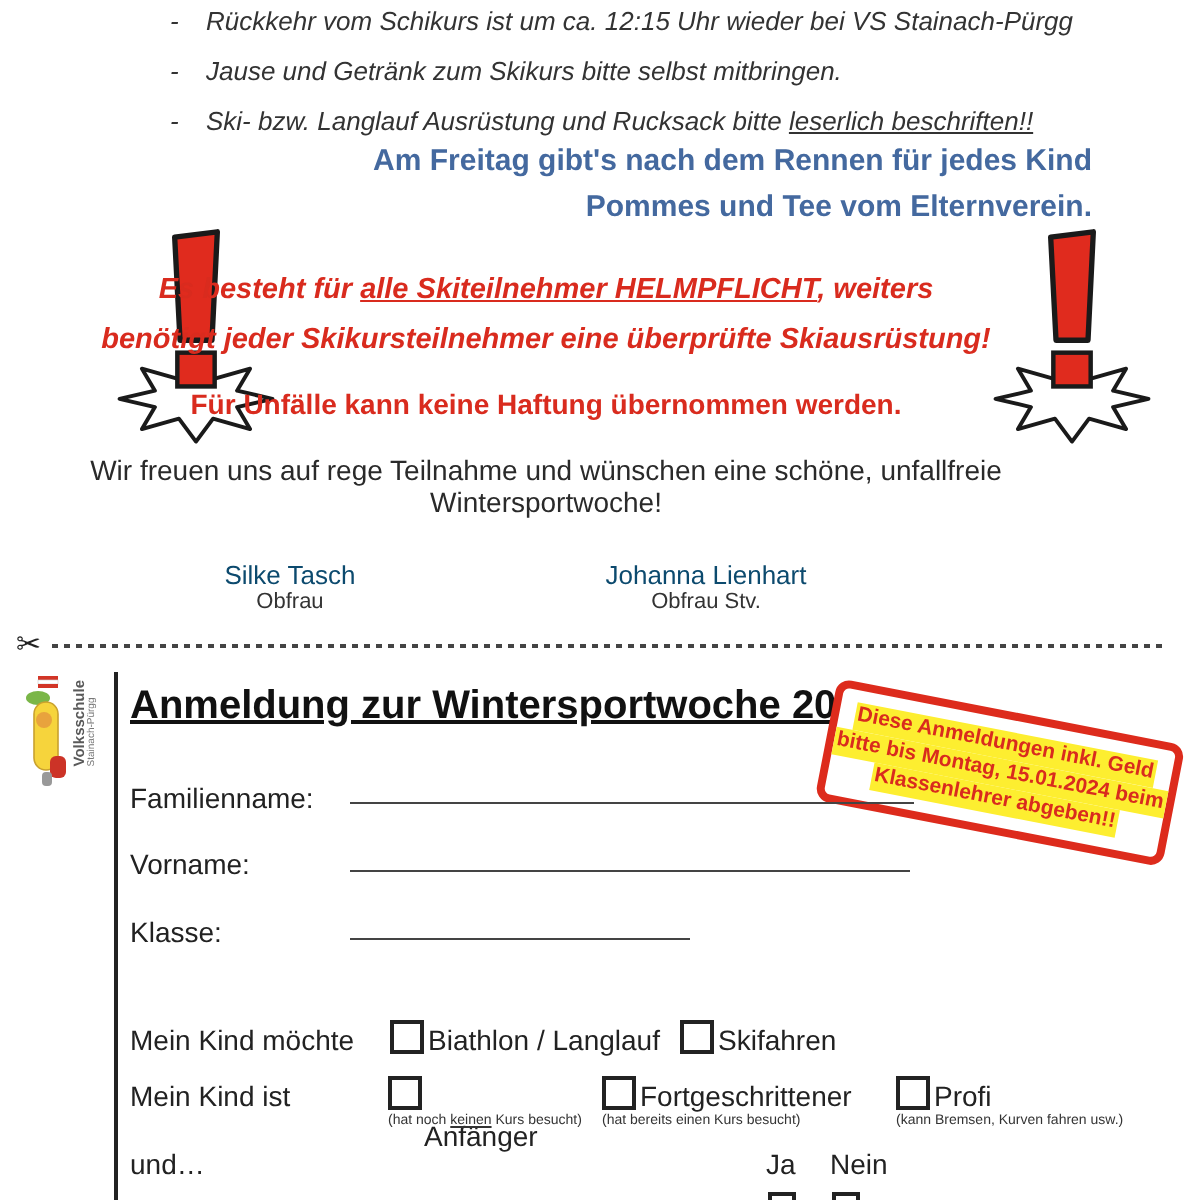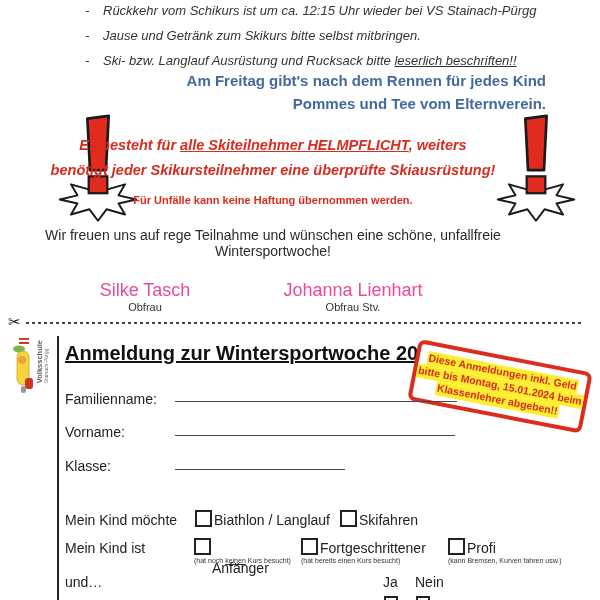--- a/index.html
+++ b/index.html
@@ -6,24 +6,24 @@
   #page{position:relative;width:600px;height:600px;background:#ffffff;overflow:hidden;
         font-family:"Liberation Sans",sans-serif;color:#222;}
   .abs{position:absolute;}
   .ctr{left:0;width:546px;text-align:center;}
   .bullet-line{font-style:italic;font-size:13px;color:#333;}
   .bullet-dash{position:absolute;left:85px;}
   .bullet-text{position:absolute;left:103px;width:480px;}
   .u{text-decoration:underline;}
   .blue{color:#44699f;font-weight:bold;font-size:15px;text-align:right;}
   .redit{color:#d92b1e;font-weight:bold;font-style:italic;font-size:14.5px;}
-  .redb{color:#d92b1e;font-weight:bold;font-size:11px;}
+  .redb{color:#d92b1e;font-weight:bold;font-size:14px;}
   .closing{font-size:14px;color:#2a2a2a;}
   .sig{width:150px;text-align:center;}
-  .sig .name{font-size:18px;color:#ec4899;}
+  .sig .name{font-size:13px;color:#0c4a6e;}
   .sig .role{font-size:11px;color:#333;}
   .cutdash{height:2px;background:repeating-linear-gradient(90deg,#444 0 3px,transparent 3px 6px);}
   .scissors{font-size:15px;color:#222;}
   .vline{border-left:2px solid #222;}
   .formtitle{font-size:20px;font-weight:bold;text-decoration:underline;color:#111;}
   .flabel{font-size:14px;color:#222;}
   .fline{border-bottom:1.5px solid #444;height:0;}
   .cb{box-sizing:border-box;width:17px;height:17px;border:2px solid #222;background:#fff;}
   .cbsm{box-sizing:border-box;width:14px;height:14px;border:2px solid #222;background:#fff;}
   .note{font-size:7px;color:#333;white-space:nowrap;}

